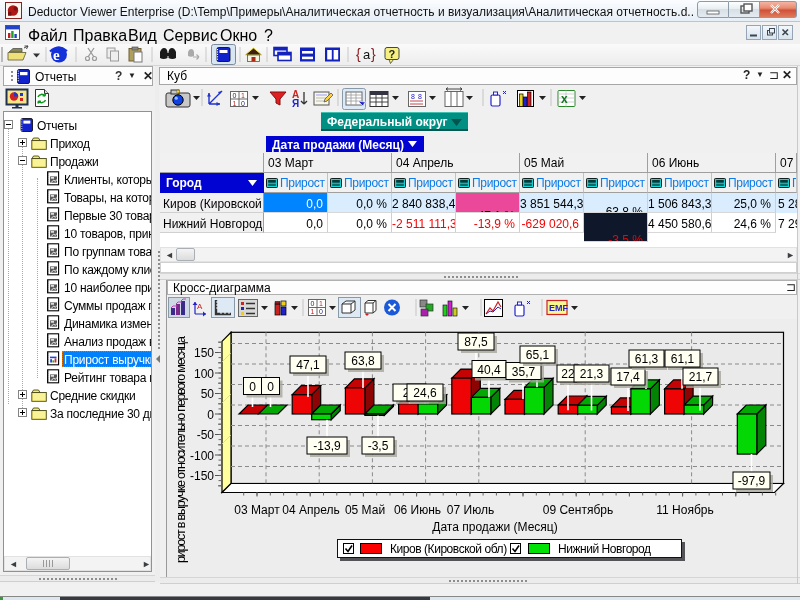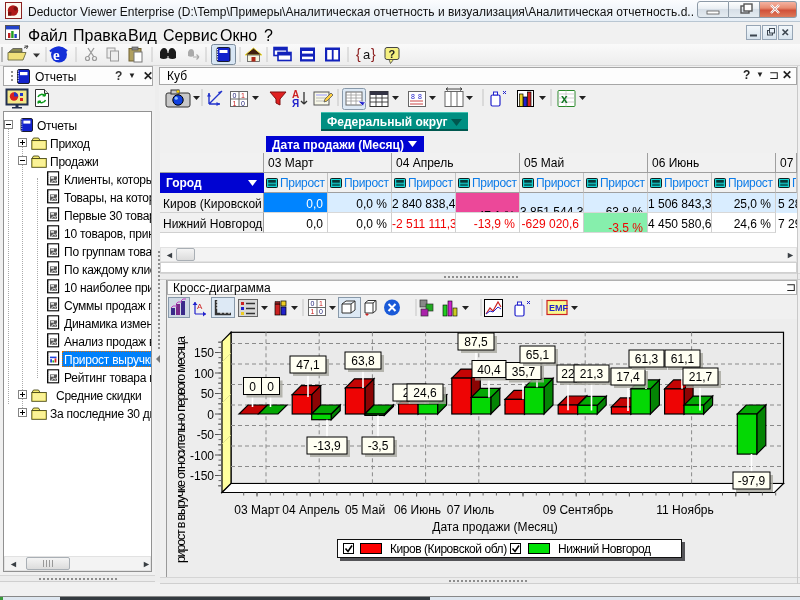--- a/index.html
+++ b/index.html
@@ -315,21 +315,21 @@
       </svg>
 <div class="ti" style="left:60px;top:259px">Рейтинг товара вну</div>
 <div class="ab" style="left:14px;top:278px;width:9px;height:9px;background:#fff;border:1px solid #848484"></div>
       <div class="ab" style="left:16px;top:282px;width:5px;height:1px;background:#000"></div>
       <div class="ab" style="left:18px;top:280px;width:1px;height:5px;background:#000"></div>
 <svg class="ab" style="left:27px;top:277px" width="16" height="13" viewBox="0 0 16 13">
         <path d="M1 3.5 l1.5-2.5 5 0 1.5 2.5 z" fill="#f6ec72" stroke="#4a4a18" stroke-width="0.9"></path>
         <rect x="0.8" y="3.5" width="14.5" height="8.8" fill="#f6ec72" stroke="#4a4a18" stroke-width="0.9"></rect>
         <rect x="2" y="4.6" width="12" height="6.6" fill="#faf296"></rect>
       </svg>
-<div class="ti" style="left:52px;top:277px">Средние скидки</div>
+<div class="ti" style="left:46px;top:277px">Средние скидки</div>
 <div class="ab" style="left:14px;top:296px;width:9px;height:9px;background:#fff;border:1px solid #848484"></div>
       <div class="ab" style="left:16px;top:300px;width:5px;height:1px;background:#000"></div>
       <div class="ab" style="left:18px;top:298px;width:1px;height:5px;background:#000"></div>
 <svg class="ab" style="left:27px;top:295px" width="16" height="13" viewBox="0 0 16 13">
         <path d="M1 3.5 l1.5-2.5 5 0 1.5 2.5 z" fill="#f6ec72" stroke="#4a4a18" stroke-width="0.9"></path>
         <rect x="0.8" y="3.5" width="14.5" height="8.8" fill="#f6ec72" stroke="#4a4a18" stroke-width="0.9"></rect>
         <rect x="2" y="4.6" width="12" height="6.6" fill="#faf296"></rect>
       </svg>
 <div class="ti" style="left:46px;top:295px">За последние 30 дней</div>
     </div>
@@ -511,32 +511,32 @@
           <rect x="2.3" y="2.2" width="8.4" height="3" fill="#083838"></rect>
           <rect x="2.3" y="6.2" width="8.4" height="2.6" fill="#0a6a6a"></rect>
         </svg>
         <div class="tx" style="left:16px;top:4px;color:#0b7be8;letter-spacing:-0.3px">Прирост</div>
       </div>
 <div class="cell" style="left:0;top:62px;width:104px;height:20px;background:#f1f1f1;border-right:1px solid #9f9f9f;border-bottom:1px solid #d0d0d0;padding:4px 0 0 3px">Киров (Кировской о</div>
 <div class="cell num" style="left:104px;top:62px;width:64px;height:20px;background:#0084ff;color:#fff;padding-top:4px">0,0</div>
 <div class="cell num" style="left:168px;top:62px;width:64px;height:20px;background:#d9edff;padding-top:4px">0,0 %</div>
 <div class="cell num" style="left:232px;top:62px;width:64px;height:20px;background:#d9edff;padding-top:4px">2 840 838,4</div>
 <div class="cell num" style="left:296px;top:62px;width:64px;height:20px;background:#ec4899;padding-top:16px">47,1 %</div>
-<div class="cell num" style="left:360px;top:62px;width:64px;height:20px;background:#d9edff;padding-top:12px">3 851 544,3</div>
+<div class="cell num" style="left:360px;top:62px;width:64px;height:20px;background:#d9edff;padding-top:4px">3 851 544,3</div>
 <div class="cell num" style="left:424px;top:62px;width:64px;height:20px;background:#d9edff;padding-top:12px">63,8 %</div>
 <div class="cell num" style="left:488px;top:62px;width:64px;height:20px;background:#d9edff;padding-top:4px">1 506 843,3</div>
 <div class="cell num" style="left:552px;top:62px;width:64px;height:20px;background:#d9edff;padding-top:4px">25,0 %</div>
 <div class="cell" style="left:616px;top:62px;width:21px;height:20px;background:#d9edff;padding:4px 0 0 2px">5 28</div>
 <div class="cell" style="left:0;top:82px;width:104px;height:20px;background:#f1f1f1;border-right:1px solid #9f9f9f;border-bottom:1px solid #d0d0d0;padding:4px 0 0 3px">Нижний Новгород</div>
 <div class="cell num" style="left:104px;top:82px;width:64px;height:20px;background:#fff;padding-top:4px">0,0</div>
 <div class="cell num" style="left:168px;top:82px;width:64px;height:20px;background:#fff;padding-top:4px">0,0 %</div>
 <div class="cell num neg" style="left:232px;top:82px;width:64px;height:20px;background:#fff;padding-top:4px">-2 511 111,3</div>
 <div class="cell num neg" style="left:296px;top:82px;width:64px;height:20px;background:#fff;padding-top:4px">-13,9 %</div>
 <div class="cell num neg" style="left:360px;top:82px;width:64px;height:20px;background:#fff;padding-top:4px">-629 020,6</div>
-<div class="cell num neg" style="left:424px;top:82px;width:64px;height:20px;background:#86efac;padding-top:8px">-3,5 %</div>
+<div class="cell num neg" style="left:424px;top:82px;width:64px;height:29px;background:#0f172a;padding-top:20px">-3,5 %</div>
 <div class="cell num" style="left:488px;top:82px;width:64px;height:20px;background:#fff;padding-top:4px">4 450 580,6</div>
 <div class="cell num" style="left:552px;top:82px;width:64px;height:20px;background:#fff;padding-top:4px">24,6 %</div>
 <div class="cell" style="left:616px;top:82px;width:21px;height:20px;background:#fff;padding:4px 0 0 2px">7 29</div>
     </div>
 
 <div class="sbtrack" style="left:160px;top:247px;width:637px;height:15px"></div>
 <div class="arr" style="left:165px;top:251px">◄</div>
 <div class="sbthumb" style="left:176px;top:248px;width:19px;height:13px"></div>
 <div class="arr" style="left:786px;top:251px">►</div>
 

